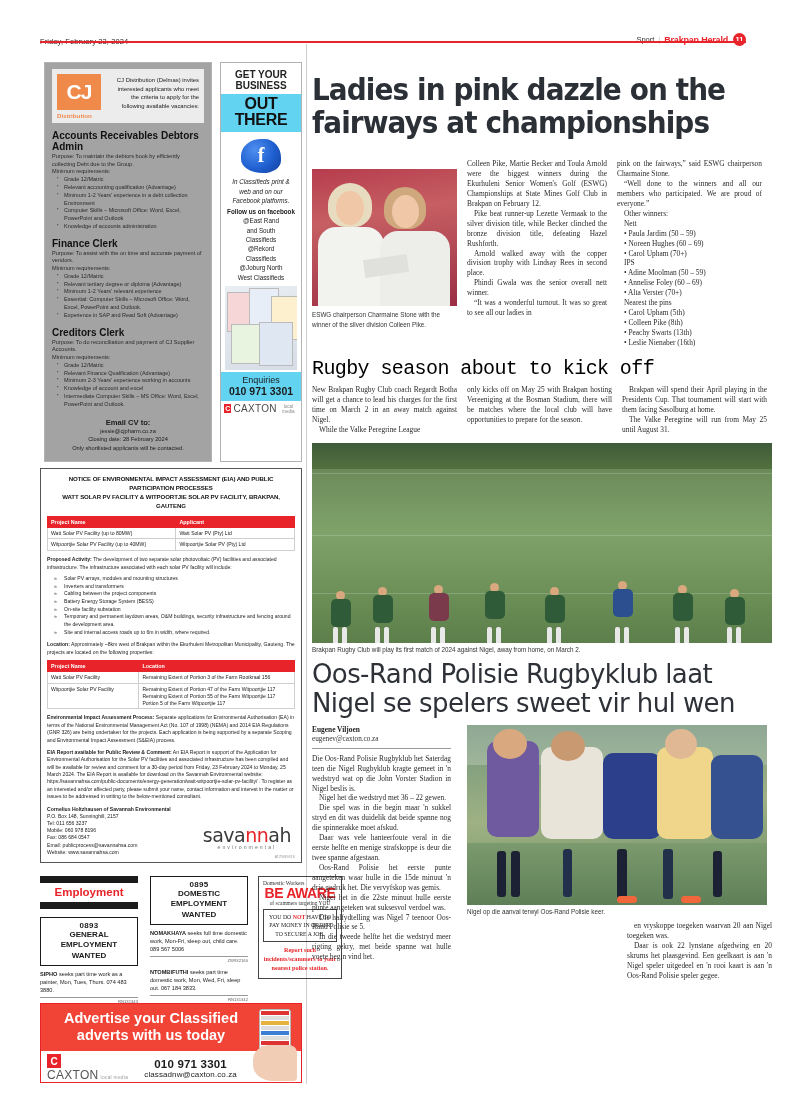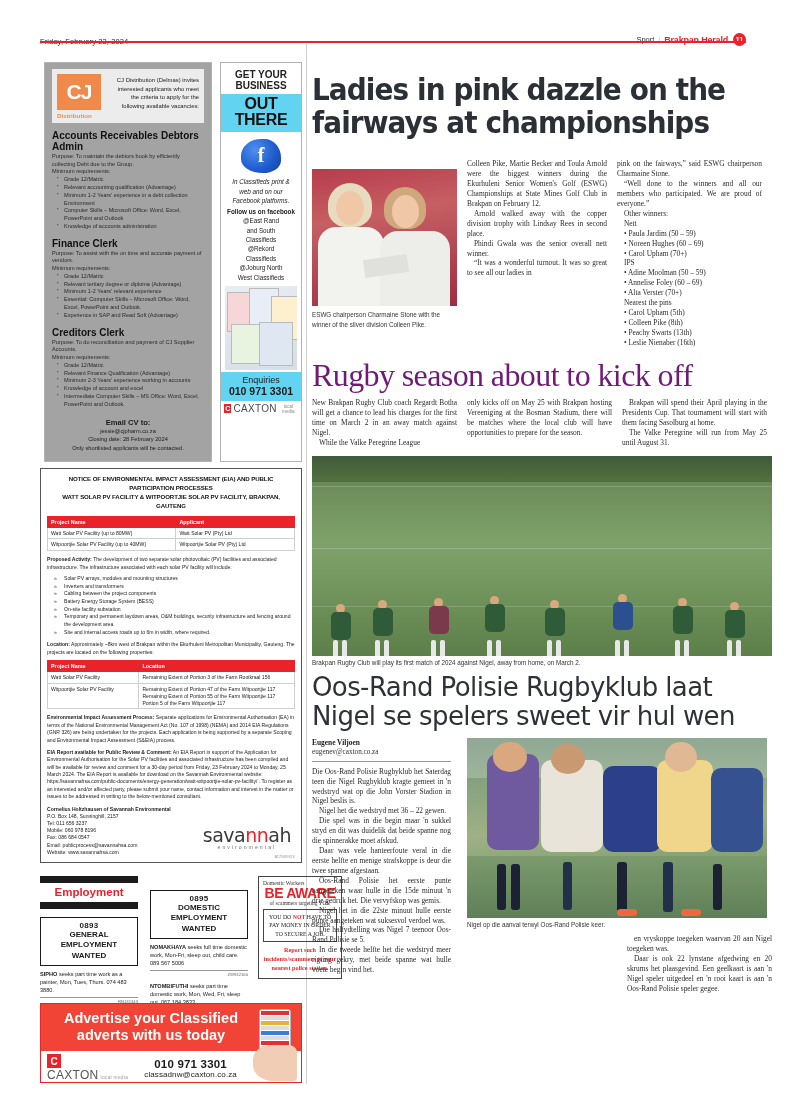--- a/index.html
+++ b/index.html
@@ -139,21 +139,21 @@
   .lp-hair { position:absolute; border-radius:50% 50% 40% 40%; background:#e3d4b5; }
   .lp-body { position:absolute; border-radius:18px 18px 0 0; }
   .caption { font-size:6.3px; line-height:1.5; color:#333; margin-top:4px; width:145px; }
 
   .cols3 { display:flex; gap:10px; }
   .col { font-family:"Liberation Serif", serif; font-size:7.4px; line-height:1.34; color:#2a2a2a; text-align:justify; }
   .col p { margin:0; text-indent:7px; }
   .col p.first { text-indent:0; }
   .col p.nodent { text-indent:0; }
 
-  .headline-2 { font-size:32px; line-height:1.08; color:#701a75; font-family:Liberation Serif, serif; letter-spacing:-0.6px; font-weight:400; }
+  .headline-2 { font-size:20px; line-height:1.08; color:#000000; font-family:Liberation Mono, monospace; letter-spacing:-0.6px; font-weight:400; }
   .headline-3 { font-size:26px; line-height:1.12; color:#2e3238; font-family:"DejaVu Sans", sans-serif; letter-spacing:-0.6px; font-weight:400; }
 
   .rugby-photo { width:460px; height:200px; position:relative; overflow:hidden;
     background:linear-gradient(180deg,#5d7b52 0%,#6f8f5c 18%,#7fa26a 45%,#6d9058 75%,#5c7f4b 100%); }
   .rugby-photo .grassline { position:absolute; left:0; right:0; height:1px; background:rgba(255,255,255,0.18); }
   .player { position:absolute; bottom:16px; }
   .p-shirt { position:absolute; width:20px; height:28px; border-radius:5px; }
   .p-head { position:absolute; width:9px; height:9px; border-radius:50%; background:#d9a87e; }
   .p-leg { position:absolute; width:5px; height:22px; background:#e8e8e8; border-radius:2px; }
 
@@ -366,21 +366,21 @@
         <div class="nm">GENERAL</div>
         <div class="nm">EMPLOYMENT</div>
         <div class="nm">WANTED</div>
       </div>
       <div class="clsf">
         <b>SIPHO</b><span> seeks part time work as a painter, Mon, Tues, Thurs. 074 483 3880.</span>
         <span class="code">RN131343</span>
       </div>
     </div>
 
-    <div class="emp-col" style="left:110px; width:98px;margin-top:14px;">
+    <div class="emp-col" style="left:110px; width:98px;">
       <div class="cat-box">
         <div class="num">0895</div>
         <div class="nm">DOMESTIC</div>
         <div class="nm">EMPLOYMENT</div>
         <div class="nm">WANTED</div>
       </div>
       <div class="clsf">
         <b>NOMAKHAYA</b><span> seeks full time domestic work, Mon-Fri, sleep out, child care. 089 567 5006</span>
         <span class="code">ZW932160</span>
       </div>
@@ -449,20 +449,21 @@
           <div class="lp-face" style="left:80px; top:26px; width:27px; height:33px;"></div>
           <div class="lp-body" style="left:6px;  top:58px; width:66px; height:80px; background:#f2f2ef;"></div>
           <div class="lp-body" style="left:68px; top:62px; width:70px; height:76px; background:#ededea;"></div>
           <div style="position:absolute; left:52px; top:88px; width:44px; height:18px; background:#e0e0dd; transform:rotate(-8deg);"></div>
         </div>
         <div class="caption">ESWG chairperson Charmaine Stone with the winner of the silver division Colleen Pike.</div>
       </div>
 
       <div class="col" style="width:140px;">
         <p class="first">Colleen Pike, Martie Becker and Toula Arnold were the biggest winners during the Ekurhuleni Senior Women's Golf (ESWG) Championships at State Mines Golf Club in Brakpan on February 12.</p>
+        <p>Pike beat runner-up Lezette Vermaak to the silver division title, while Becker clinched the bronze division title, defeating Hazel Rushforth.</p>
         <p>Arnold walked away with the copper division trophy with Lindsay Rees in second place.</p>
         <p>Phindi Gwala was the senior overall nett winner.</p>
         <p>“It was a wonderful turnout. It was so great to see all our ladies in</p>
       </div>
 
       <div class="col" style="width:145px;">
         <p class="first">pink on the fairways,” said ESWG chairperson Charmaine Stone.</p>
         <p>“Well done to the winners and all our members who participated. We are proud of everyone.”</p>
         <p>Other winners:</p>
         <p>Nett</p>

